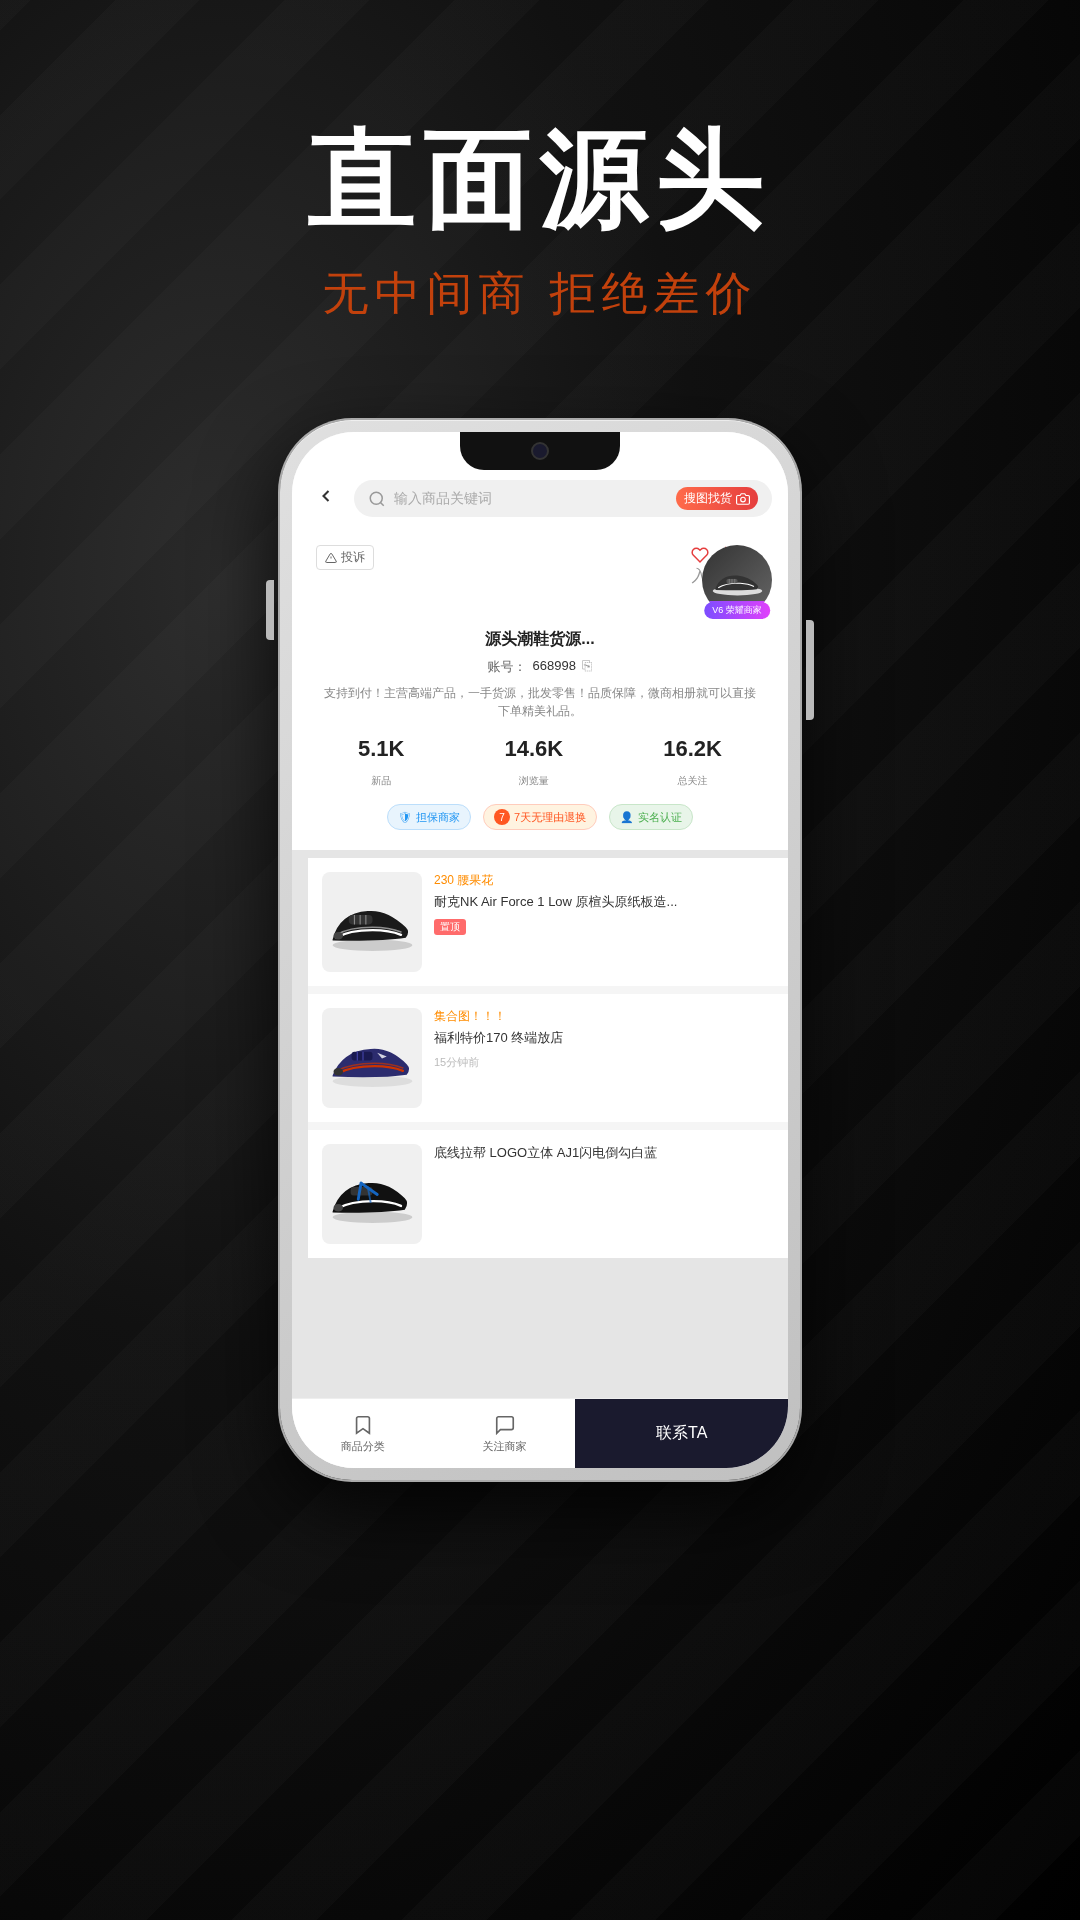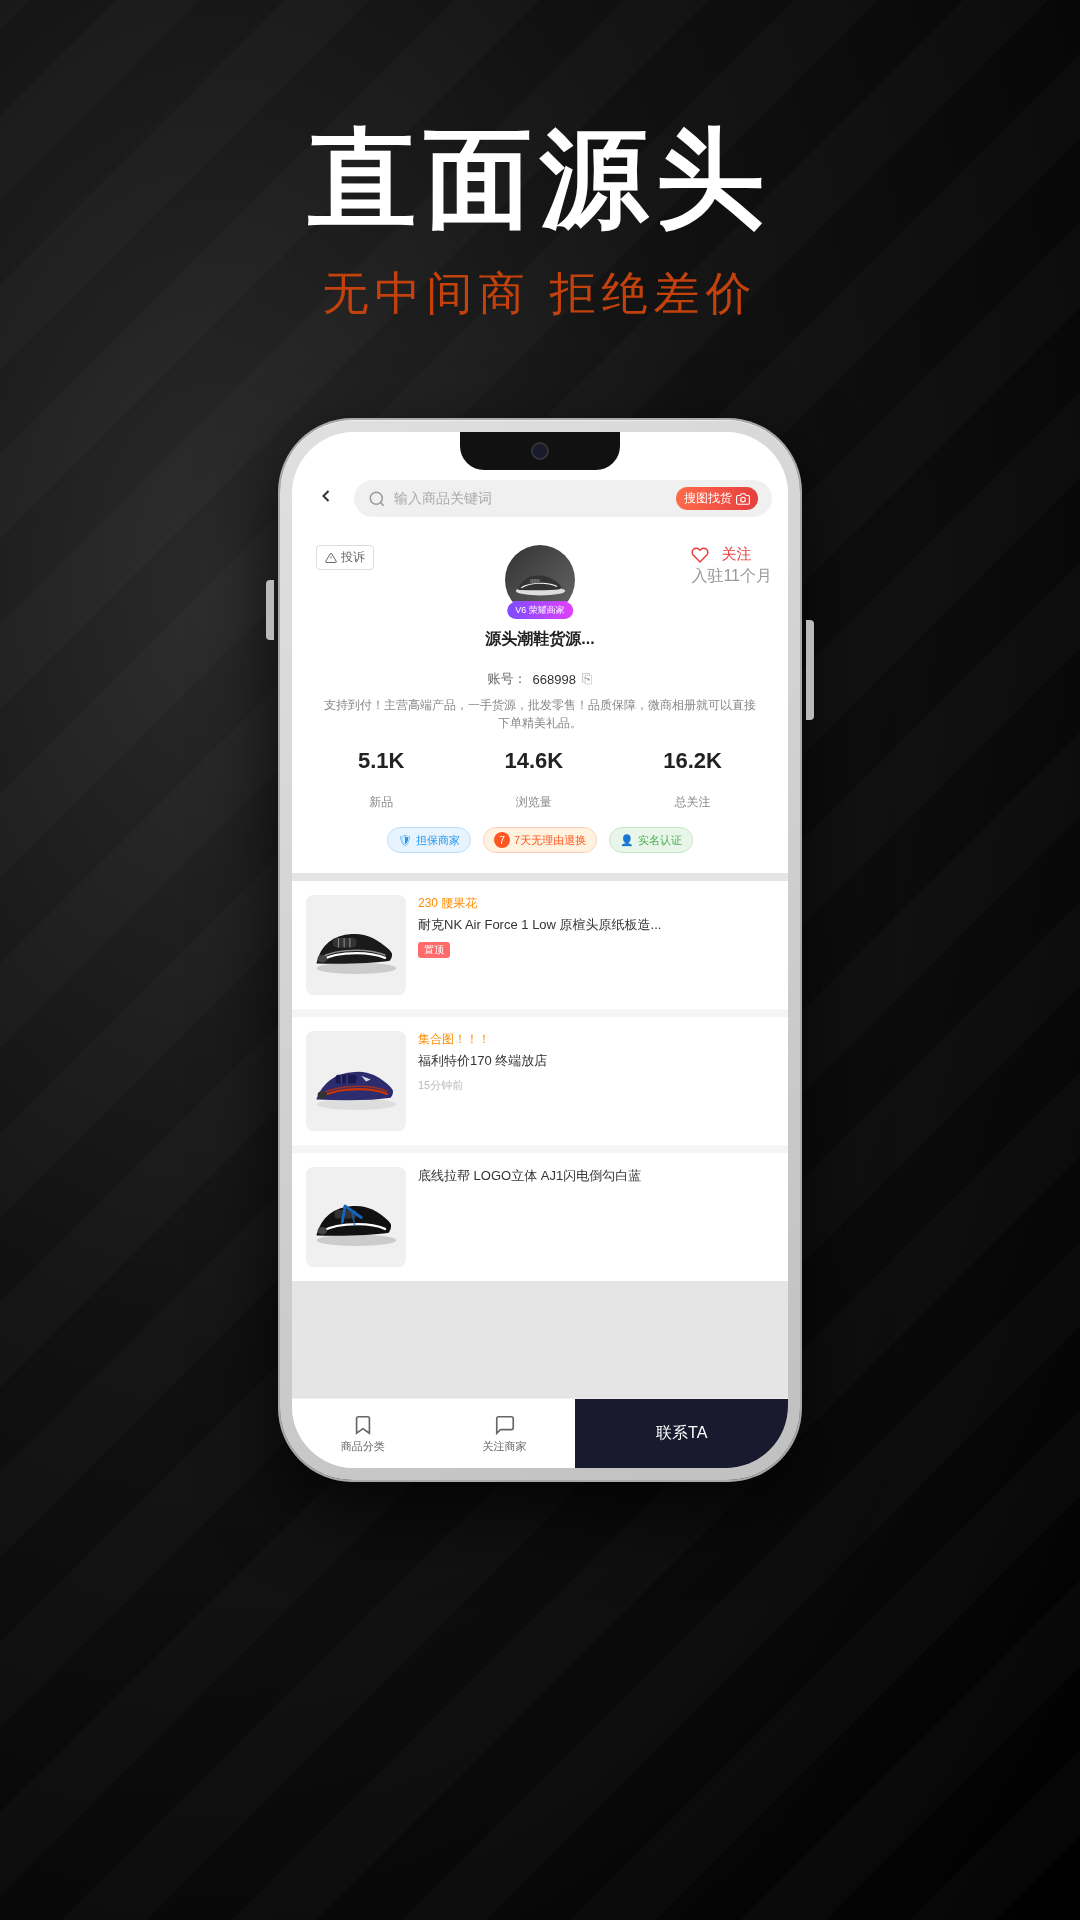--- a/index.html
+++ b/index.html
@@ -200,21 +200,21 @@
       align-items: center;
       gap: 4px;
       font-size: 12px;
       color: #666;
       border: 1px solid #ddd;
       border-radius: 4px;
       padding: 3px 8px;
     }
     .store-avatar-wrap {
       display: flex;
-      justify-content: center;
+      justify-content: flex-end;
       margin-bottom: 8px;
       position: relative;
     }
     .store-avatar {
       width: 70px;
       height: 70px;
       border-radius: 50%;
       background: linear-gradient(135deg, #333, #666);
       display: flex;
       align-items: center;
@@ -273,24 +273,24 @@
 
     .store-name {
       text-align: center;
       font-size: 16px;
       font-weight: 600;
       color: #222;
       margin-top: 14px;
     }
     .store-id-row {
       display: flex;
-      align-items: center;
+      align-items: flex-start;
       justify-content: center;
       gap: 6px;
-      margin-top: 20px;
+      margin-top: 8px;
     }
     .store-id-label {
       font-size: 13px;
       color: #666;
     }
     .store-id-val {
       font-size: 13px;
       color: #333;
       font-weight: 500;
     }
@@ -313,23 +313,23 @@
     }
     .stat-item {
       text-align: center;
     }
     .stat-num {
       font-size: 22px;
       font-weight: 700;
       color: #222;
     }
     .stat-label {
-      font-size: 12px;
+      font-size: 10px;
       color: #888;
-      margin-top: 20px;
+      margin-top: 12px;
     }
 
     .store-badges {
       display: flex;
       justify-content: center;
       gap: 12px;
       margin: 8px 0 4px;
     }
     .badge {
       display: flex;
@@ -363,20 +363,21 @@
       height: 16px;
       display: flex;
       align-items: center;
       justify-content: center;
     }
 
     
     .product-list {
       background: #f5f5f5;
       margin-top: 8px;
+      margin-left: 16px;
     }
     .product-item {
       background: #fff;
       display: flex;
       gap: 12px;
       margin-bottom: 8px;
       padding: 14px;
       align-items: flex-start;
     }
     .product-thumb {

